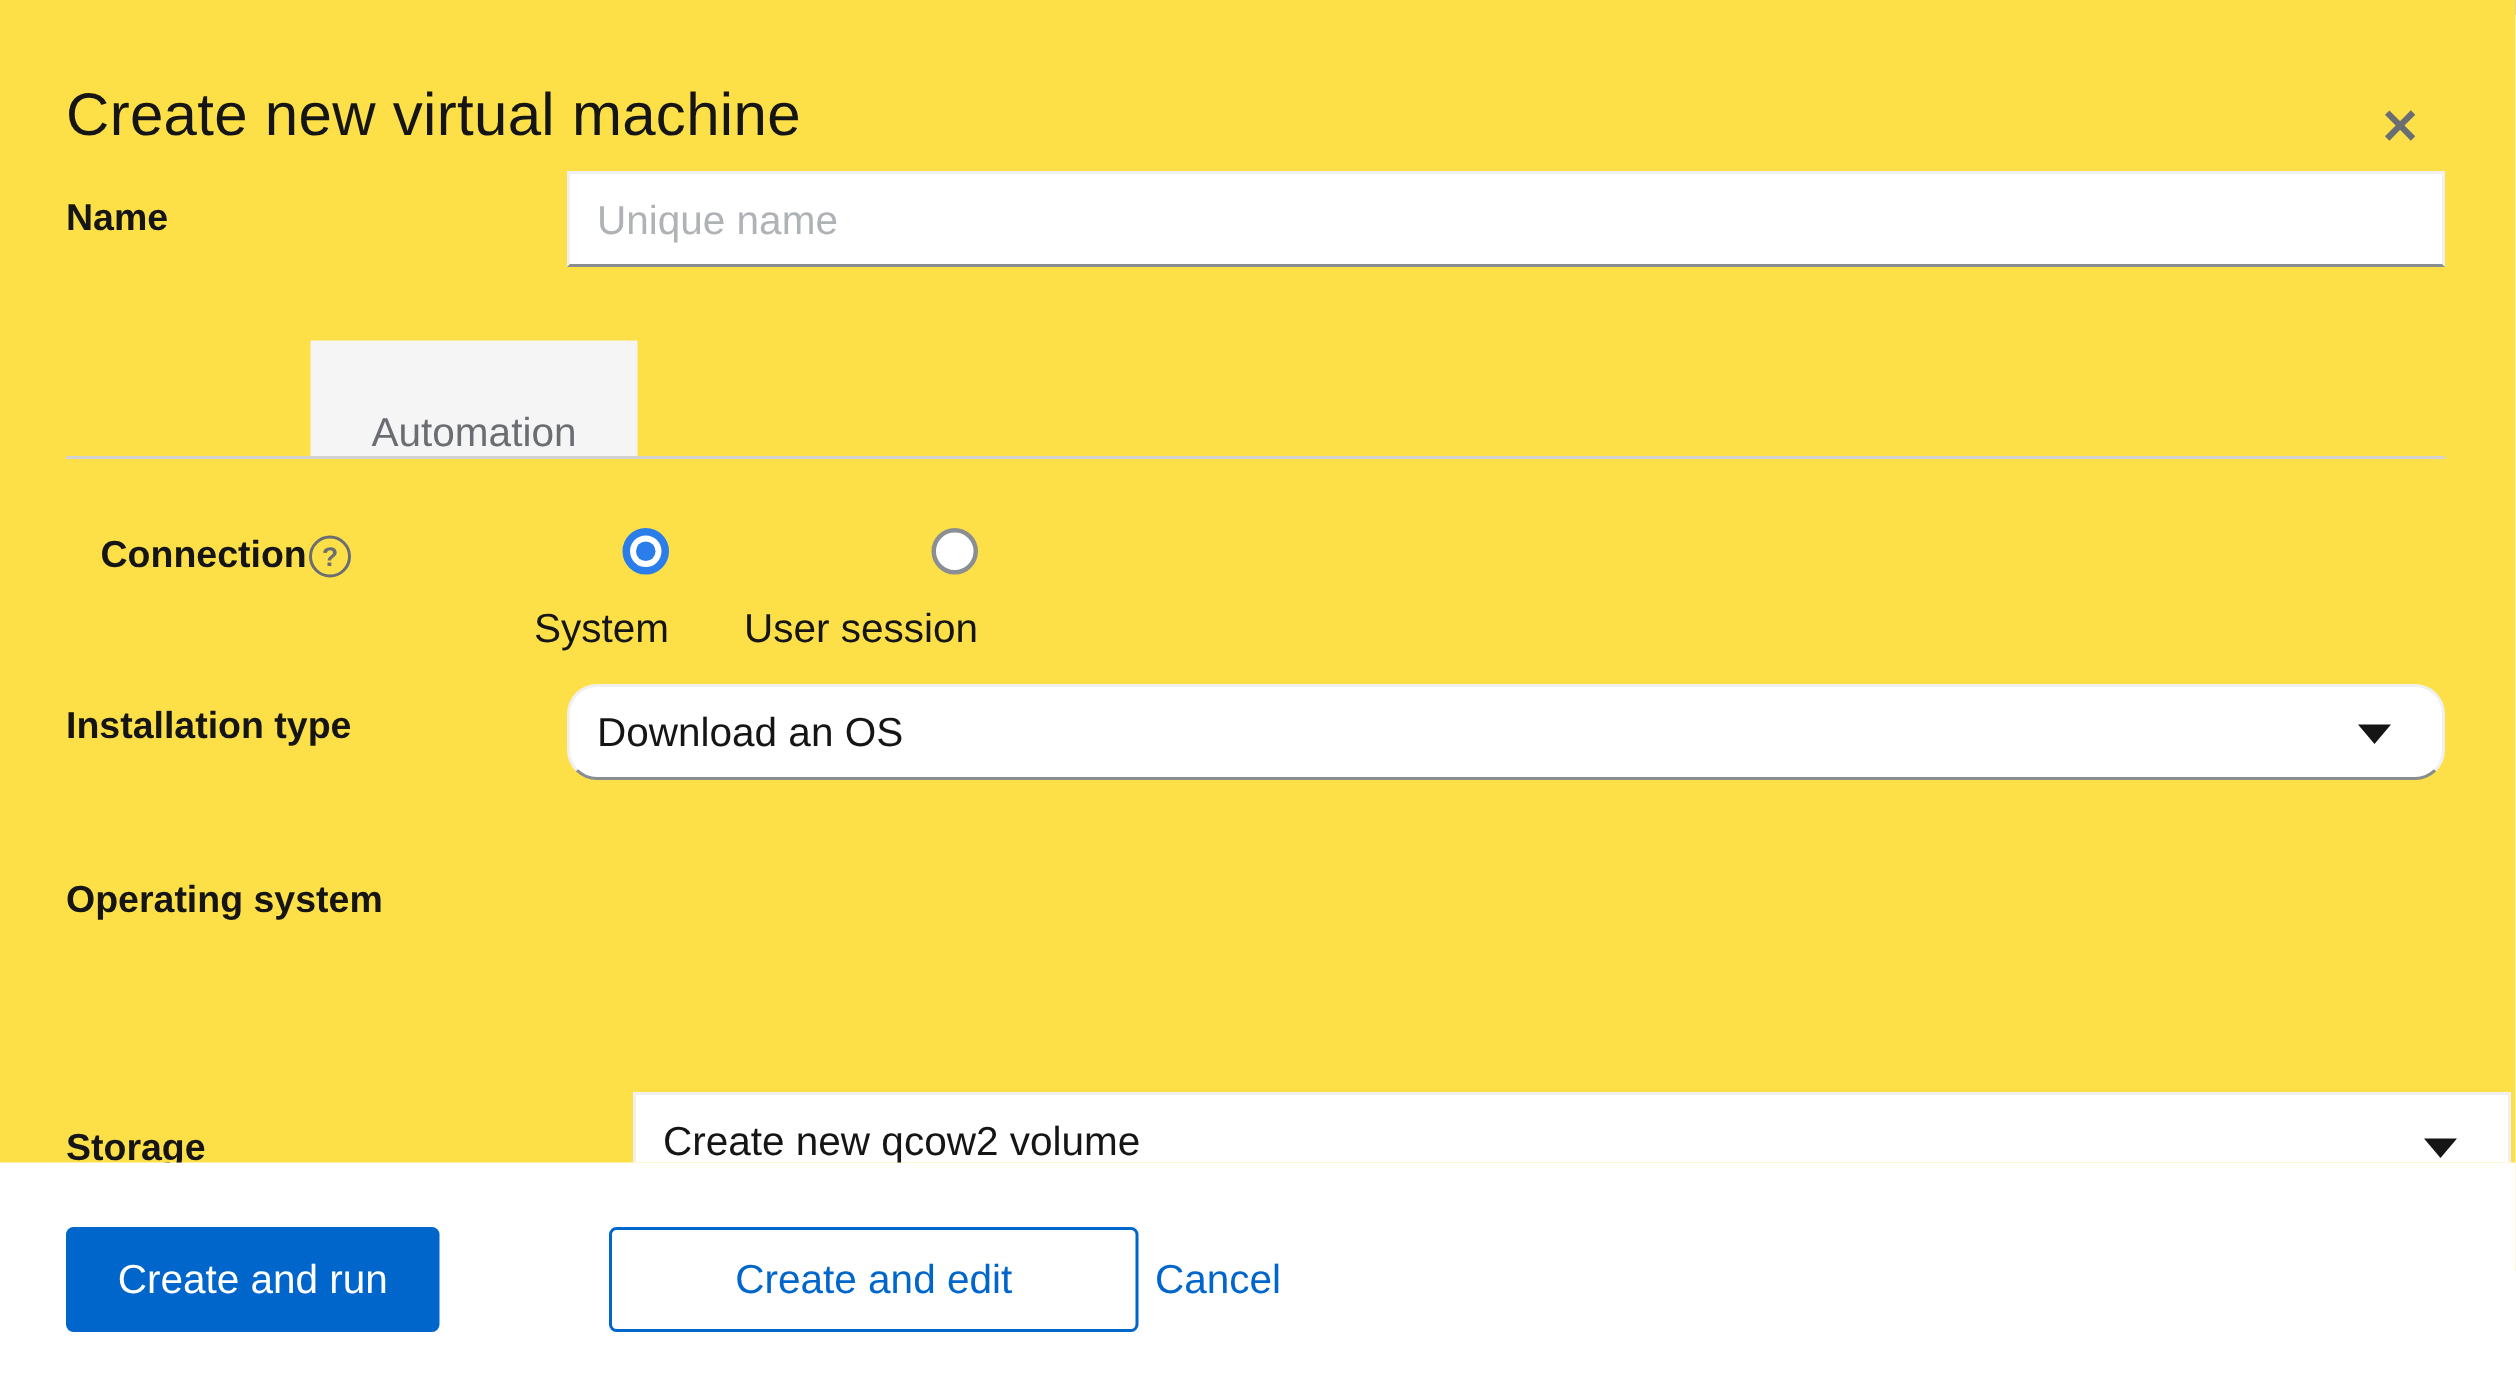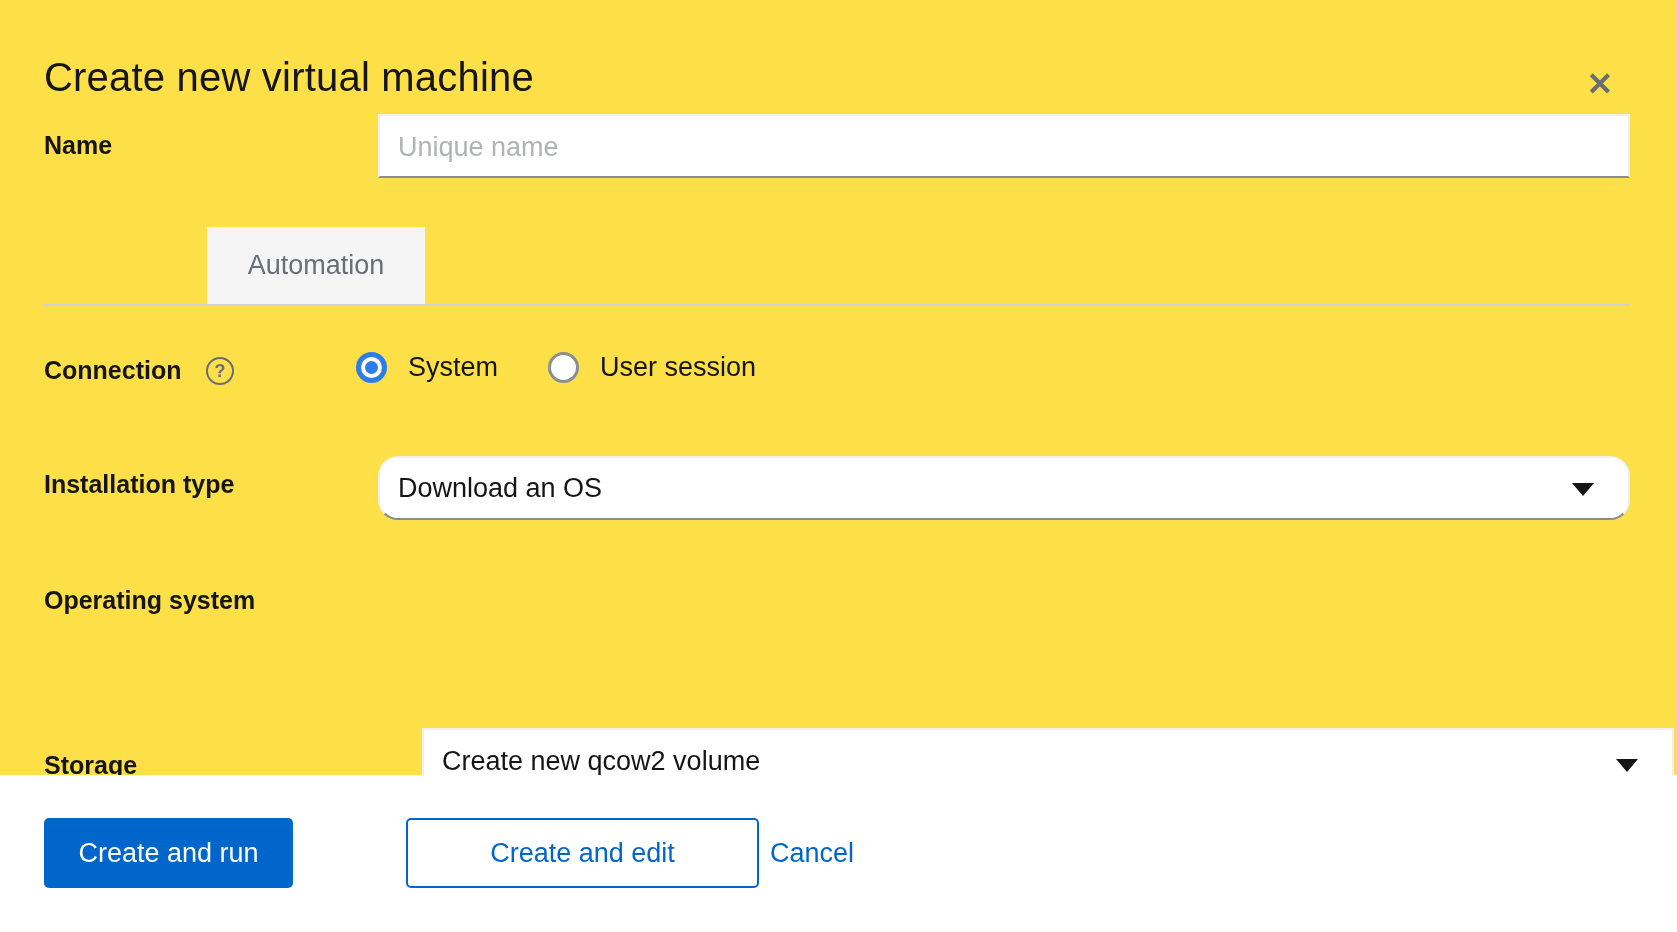--- a/index.html
+++ b/index.html
@@ -72,32 +72,33 @@
   .tab-details {
     left: 44px; width: 163px; color: #151515;
   }
   .tab-details .active-bar {
     position: absolute; left: 0; bottom: 0;
     width: 100%; height: 7px; background: #0066cc;
   }
   .tab-automation {
     left: 207px; width: 218px; color: #6a6e73;
     background: #f5f5f5;
+    align-items: flex-end;
   }
   
   .help-icon {
     position: absolute; left: 206px; top: 357px;
     width: 28px; height: 28px; border-radius: 50%;
     border: 2px solid #6a6e73; color: #6a6e73;
     font-size: 18px; font-weight: 700;
     display: flex; align-items: center; justify-content: center;
     cursor: pointer;
   }
   .radio-group { position: absolute; left: 356px; top: 352px; display: flex; align-items: center; gap: 50px; }
-  .radio-opt { display: flex; align-items: flex-end; gap: 21px; cursor: pointer; font-size: 27px; color: #151515; }
+  .radio-opt { display: flex; align-items: flex-end; gap: 21px; cursor: pointer; font-size: 27px; color: #151515; flex-direction: column; }
   .radio-circle {
     width: 31px; height: 31px; border-radius: 50%;
     border: 3px solid #8b8e92; background: #fff;
     display: flex; align-items: center; justify-content: center;
     flex: none;
   }
   .radio-circle.checked {
     border: 5px solid #2b7de9;
   }
   .radio-circle.checked .dot {
@@ -134,21 +135,21 @@
   <button class="close-btn">✕</button>
 
   <label class="field-label" style="top:131px;">Name</label>
   <input class="pf-input" style="top: 114px;" type="text" placeholder="Unique name">
 
   <div class="tab tab-automation">
     <span>Automation</span>
   </div>
   <div class="tabs-line"></div>
 
-  <label class="field-label" style="top:356px;">Connection</label>
+  <label class="field-label" style="top:356px;margin-left:23px;">Connection</label>
   <span class="help-icon">?</span>
   <div class="radio-group">
     <label class="radio-opt">
       <span class="radio-circle checked">
           <span class="dot"></span>
         </span>
       <span>System</span>
     </label>
     <label class="radio-opt">
       <span class="radio-circle"></span>

